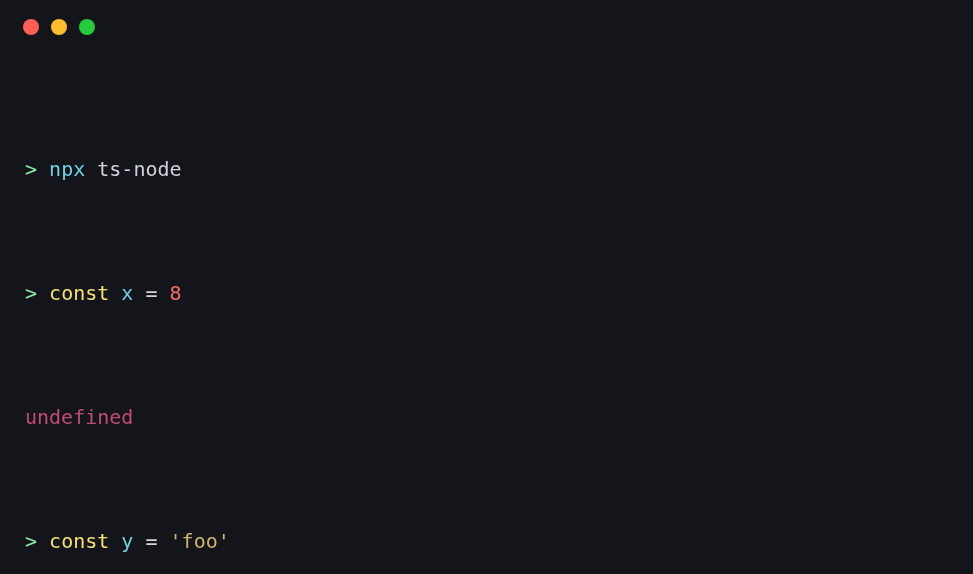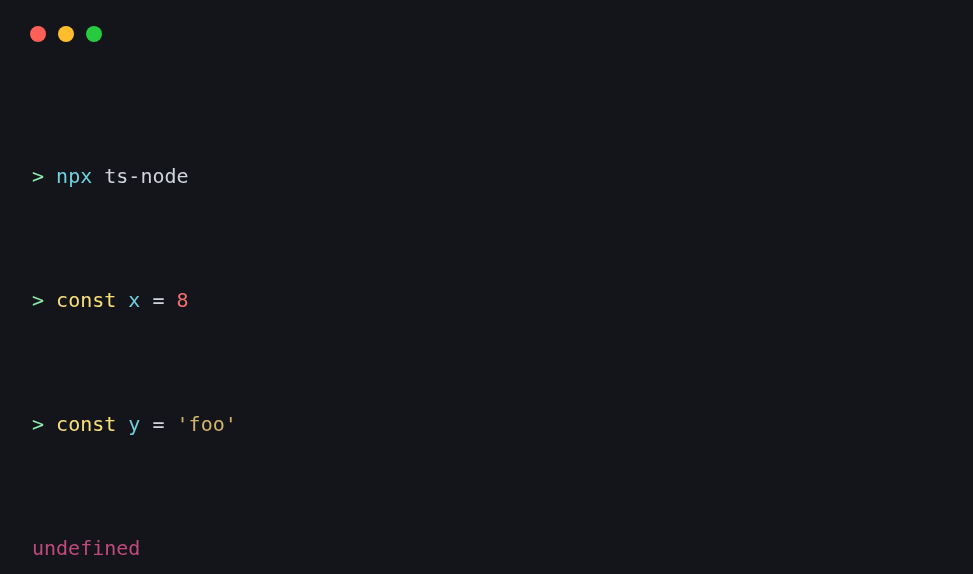--- a/index.html
+++ b/index.html
@@ -9,21 +9,21 @@
   height: 574px;
   font-family: "SF Mono", ui-monospace, Menlo, Monaco, Consolas, monospace;
   font-size: 20px;
   line-height: 1.55;
   color: #c9cdd3;
   overflow: hidden;
 }
 .window {
   width: 100%;
   height: 100%;
-  padding: 12px;
+  padding: 5px;
 }
 .titlebar {
   display: flex;
   align-items: center;
   gap: 12px;
   padding: 14px 16px 10px 18px;
 }
 .dot {
   width: 16px;
   height: 16px;
@@ -57,23 +57,23 @@
     <div class="dot dot-yellow"></div>
     <div class="dot dot-green"></div>
   </div>
 
   <div class="terminal">
 
     <span class="line"><span class="c-prompt">&gt;</span> <span class="c-cyan">npx</span> <span class="c-white">ts-node</span></span>
 
     <span class="line"><span class="c-prompt">&gt;</span> <span class="c-yellow">const</span> <span class="c-cyan">x</span> <span class="c-white">=</span> <span class="c-red">8</span></span>
 
+    <span class="line c-undef">undefined</span>
+
     <span class="line"><span class="c-prompt">&gt;</span> <span class="c-yellow">const</span> <span class="c-cyan">y</span> <span class="c-white">=</span> <span class="c-string">'foo'</span></span>
-
-    <span class="line c-undef">undefined</span>
 
     
 
     
 
     
 
     
 
     

